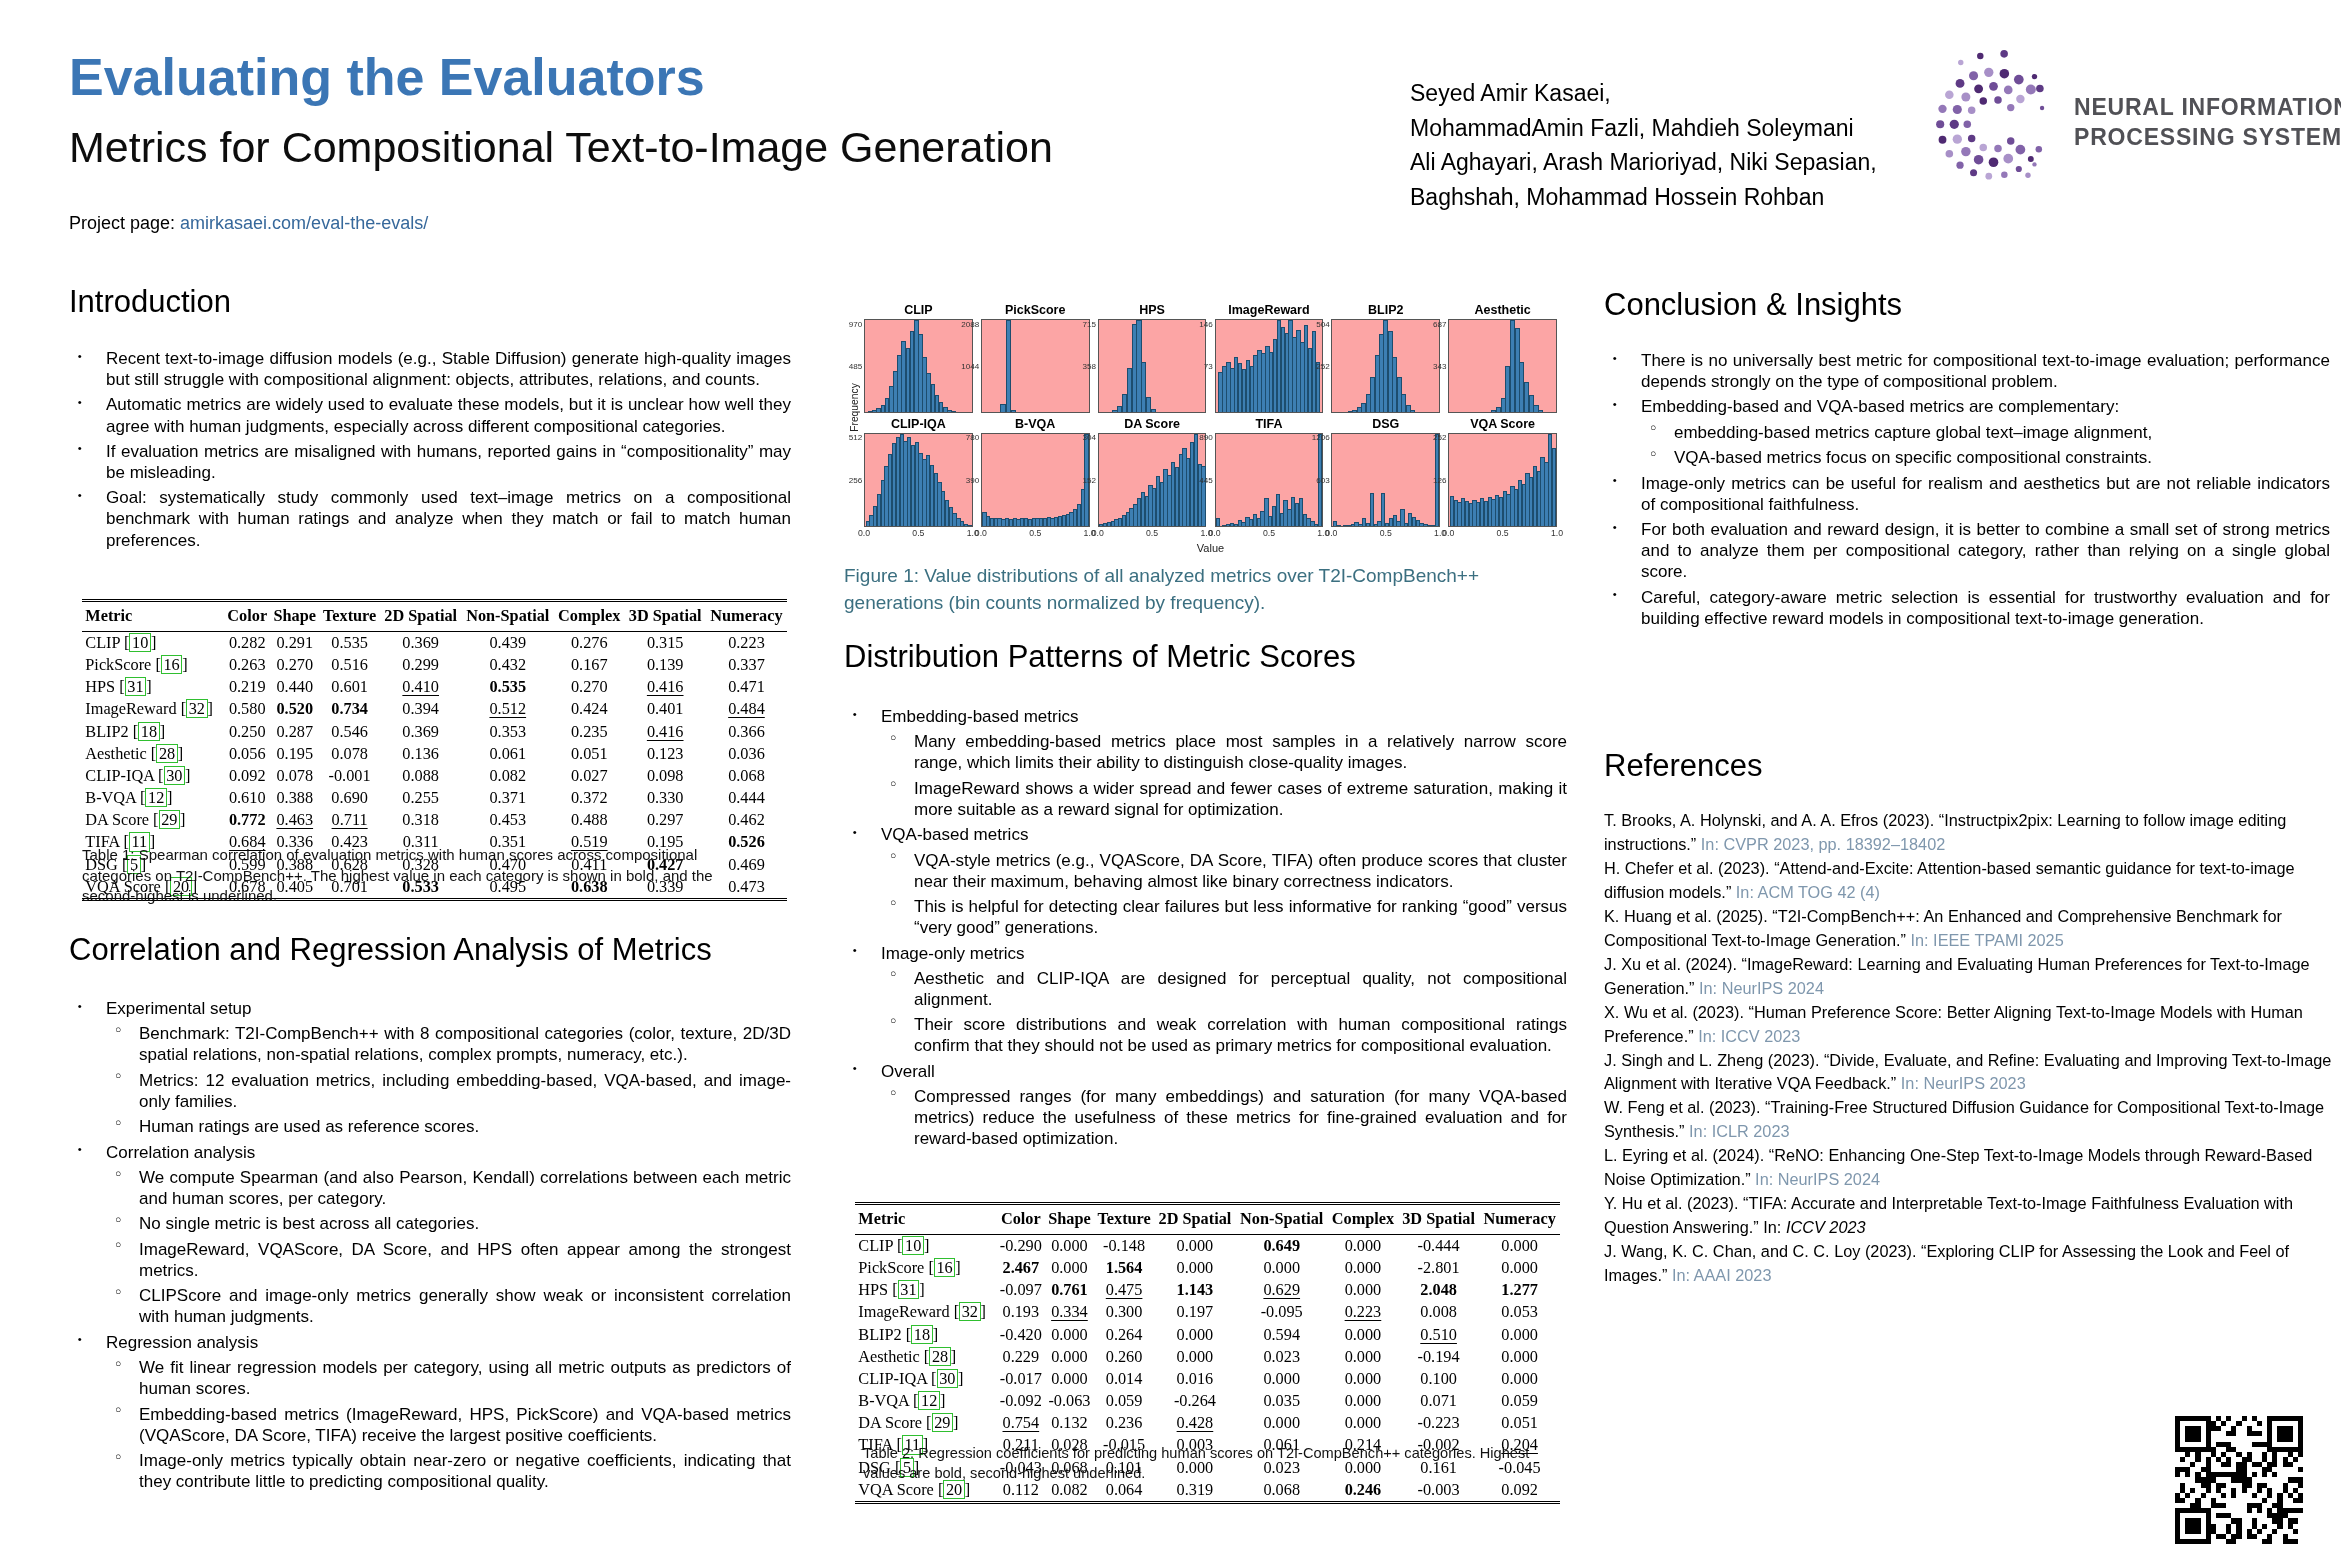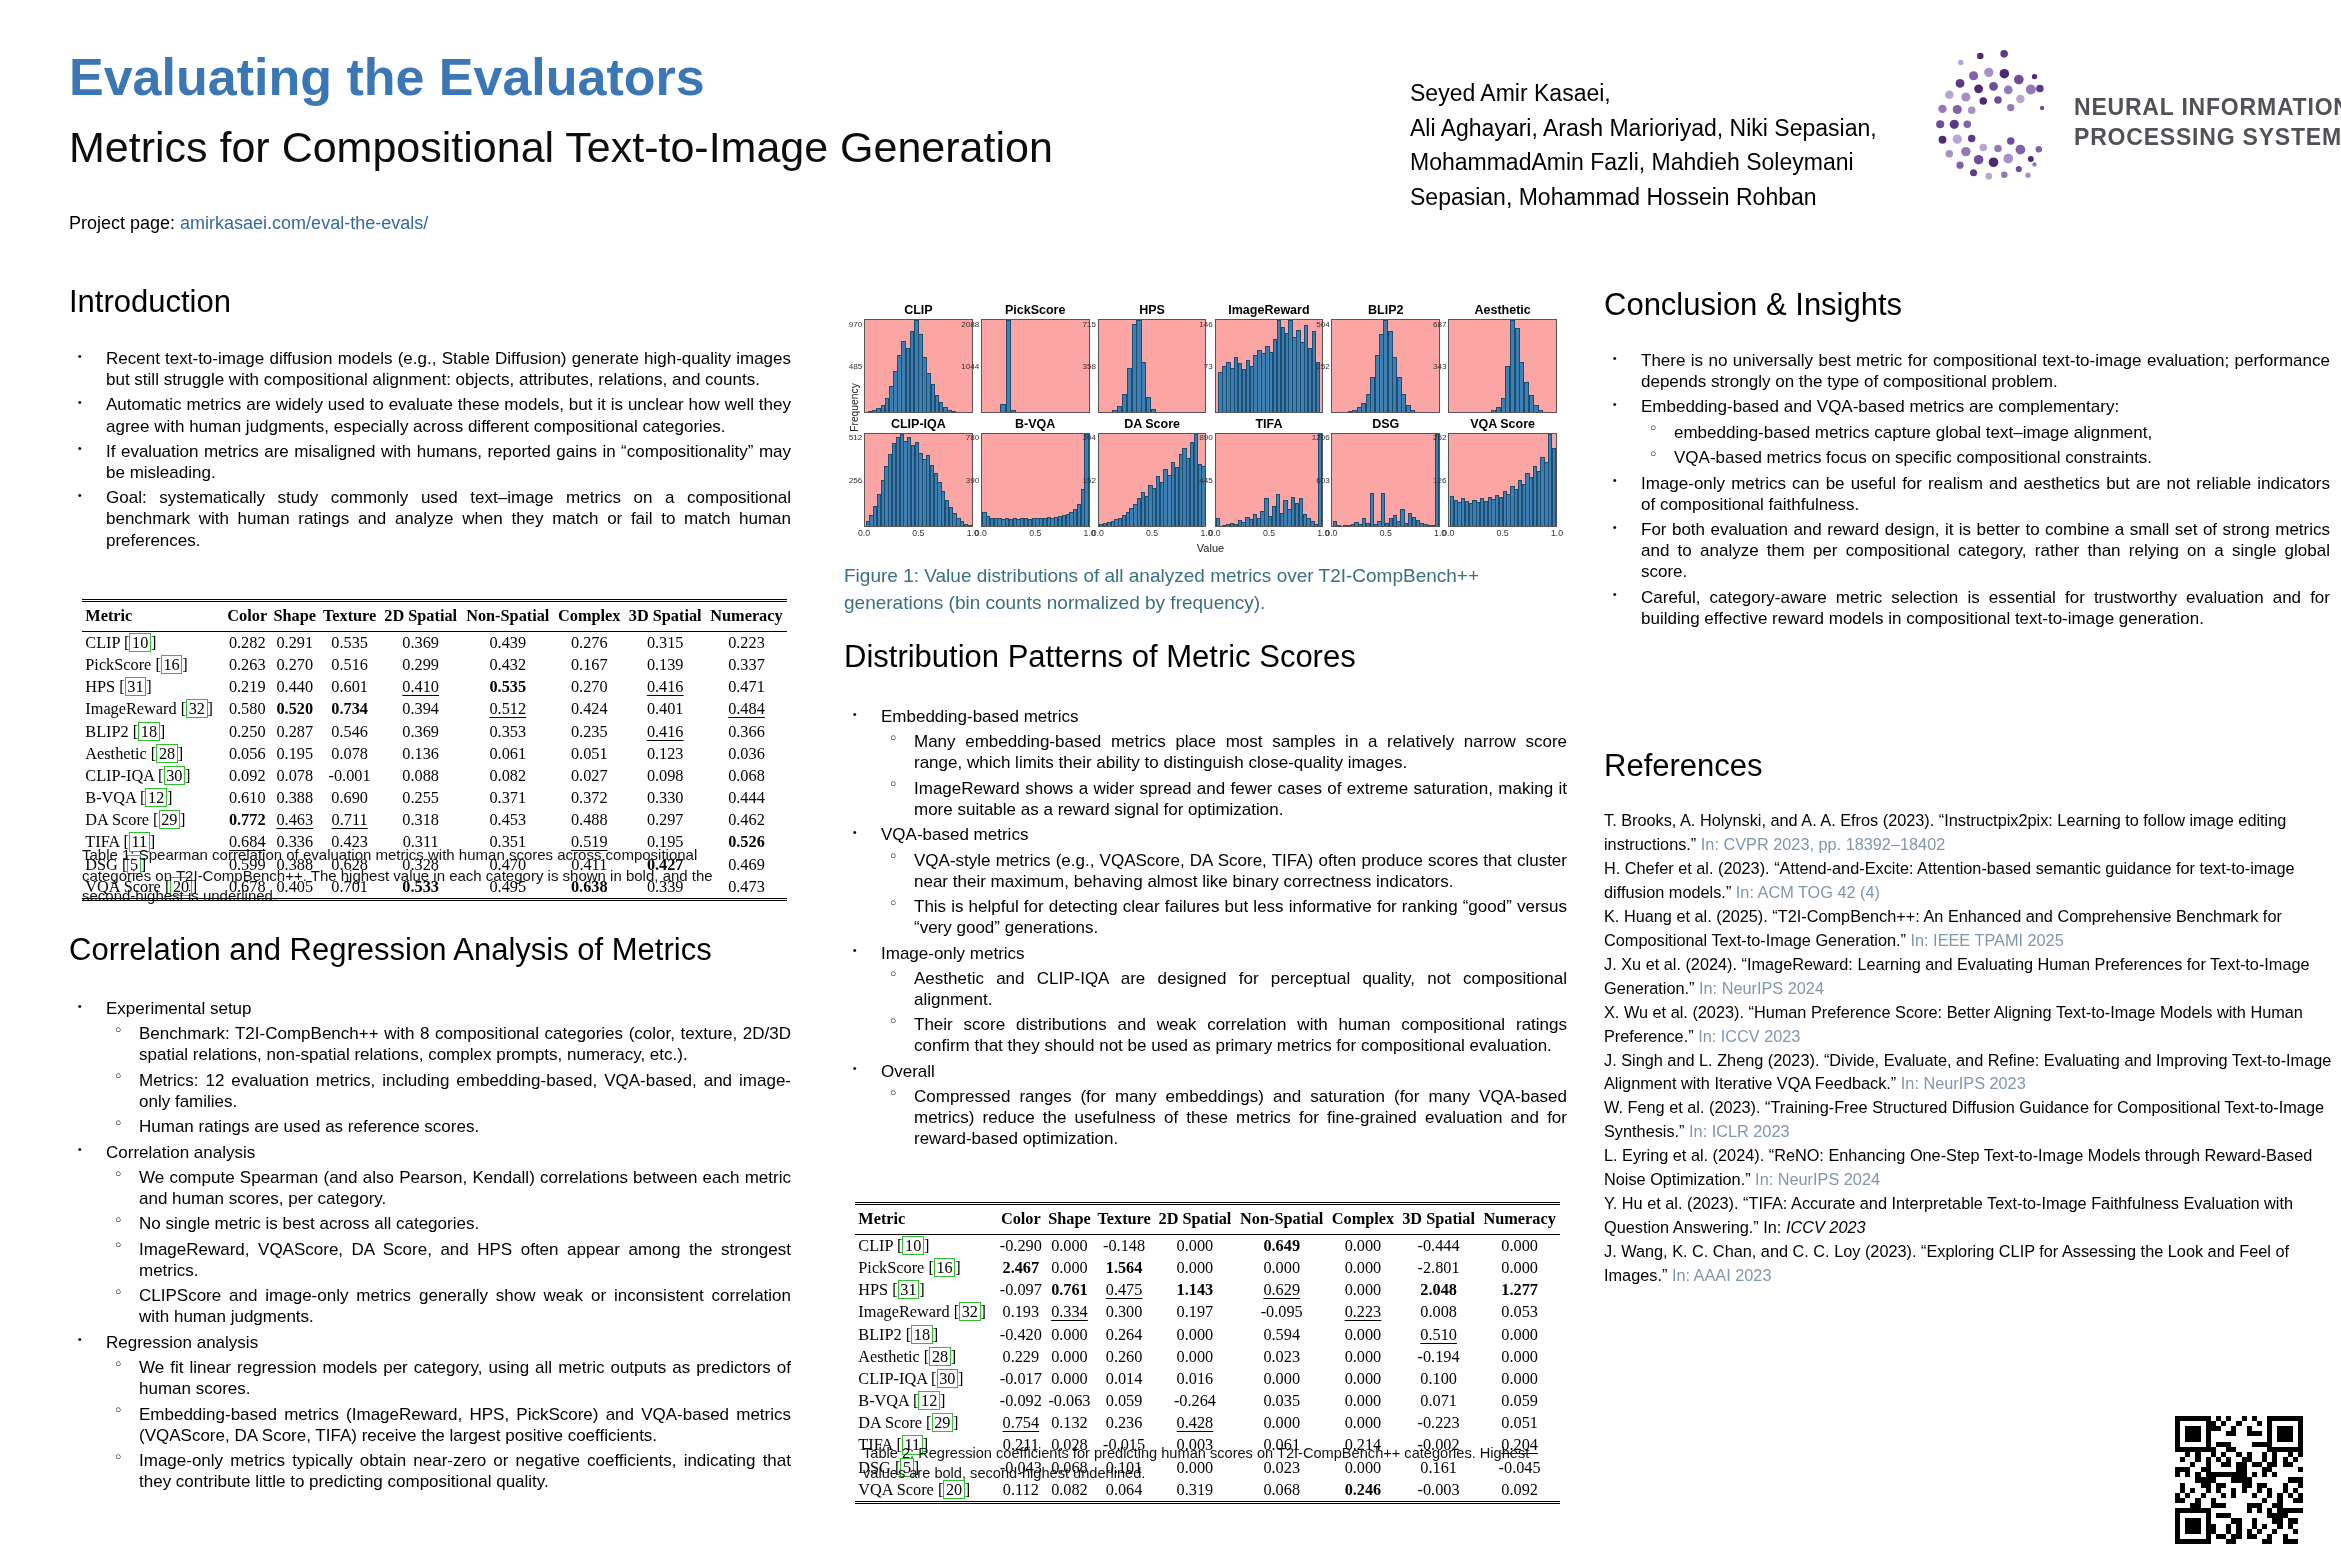--- a/index.html
+++ b/index.html
@@ -73,23 +73,23 @@
 
 <div class="poster">
 
   <div id="subtitle">Metrics for Compositional Text-to-Image Generation</div>
   <div id="title">Evaluating the Evaluators</div>
   <div id="project">
     <span>Project page: </span><a href="#">amirkasaei.com/eval-the-evals/</a>
   </div>
   <div id="authors">
     <div>Seyed Amir Kasaei,</div>
+    <div>MohammadAmin Fazli, Mahdieh Soleymani</div>
     <div>Ali Aghayari, Arash Marioriyad, Niki Sepasian,</div>
-    <div>MohammadAmin Fazli, Mahdieh Soleymani</div>
-    <div>Sepasian, Mohammad Hossein Rohban</div>
+    <div>Baghshah, Mohammad Hossein Rohban</div>
   </div>
   <div id="logo">
     <svg id="logo-dots-svg" width="136" height="168" viewBox="0 0 250 310">
         <circle cx="189.3" cy="214.2" r="5.5" fill="#4f2a72"></circle>
         <circle cx="167.1" cy="232.5" r="5.7" fill="#6f4d97"></circle>
         <circle cx="140.4" cy="243.3" r="6.0" fill="#9478b8"></circle>
         <circle cx="111.7" cy="245.8" r="6.2" fill="#b9a5d4"></circle>
         <circle cx="83.6" cy="239.6" r="6.5" fill="#5e3a85"></circle>
         <circle cx="58.6" cy="225.4" r="6.7" fill="#8162a8"></circle>
         <circle cx="38.9" cy="204.4" r="7.0" fill="#a78fc7"></circle>

